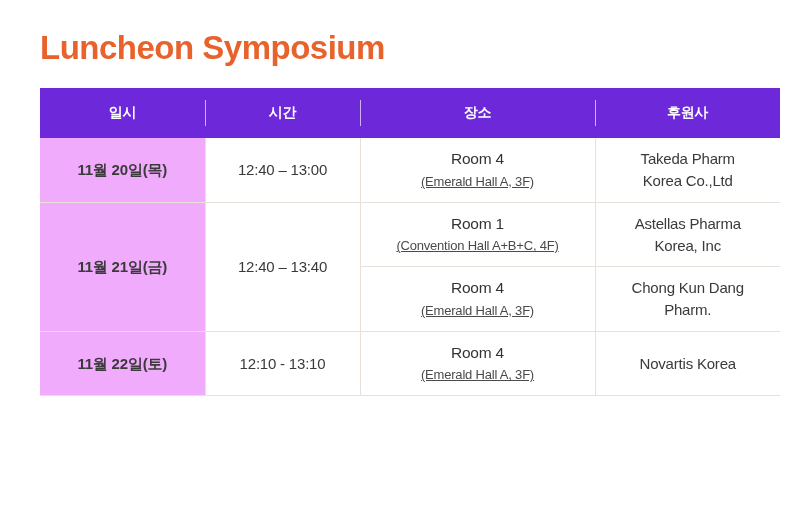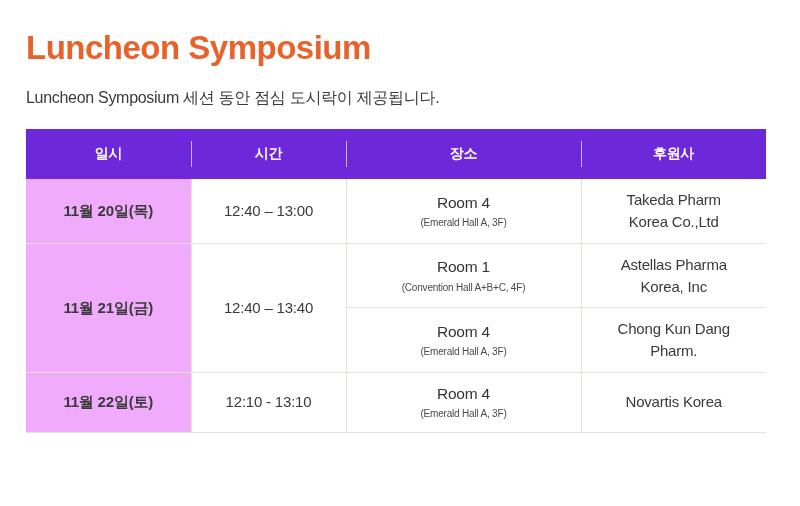--- a/index.html
+++ b/index.html
@@ -12,21 +12,21 @@
     background: #ffffff;
     font-family: "Liberation Sans", sans-serif;
     color: #3b3b3b;
     overflow: hidden;
   }
   .page {
     position: relative;
     width: 800px;
     height: 504px;
     box-sizing: border-box;
-    padding: 30px 30px 0 24px;
+    padding: 30px 30px 0 38px;
   }
   .title {
     font-size: 33px;
     font-weight: bold;
     color: #e8622b;
     letter-spacing: -0.5px;
     margin: 0 0 22px 2px;
     line-height: 1.1;
   }
   .subtitle {
@@ -89,41 +89,41 @@
     background: #ffffff;
     font-size: 15.5px;
   }
   .room-name {
     display: block;
     font-size: 15.5px;
     color: #333333;
   }
   .room-sub {
     display: block;
-    font-size: 10px;
+    font-size: 13px;
     color: #4a4a4a;
     margin-top: 2px;
+    text-decoration: underline;
   }
   .sponsor-line {
     display: block;
     font-size: 15px;
   }
   .col-date { width: 165px; }
   .col-time { width: 155px; }
   .col-place { width: 235px; }
   .col-sponsor { width: 185px; }
 </style>
 </head>
 <body>
 
 <div class="page">
 
   <h1 class="title">Luncheon Symposium</h1>
 
-  <p class="subtitle">Luncheon Symposium 세션 동안 점심 도시락이 제공됩니다.</p>
 
   <table class="schedule">
     <colgroup>
       <col class="col-date">
       <col class="col-time">
       <col class="col-place">
       <col class="col-sponsor">
     </colgroup>
     <thead>
       <tr>

